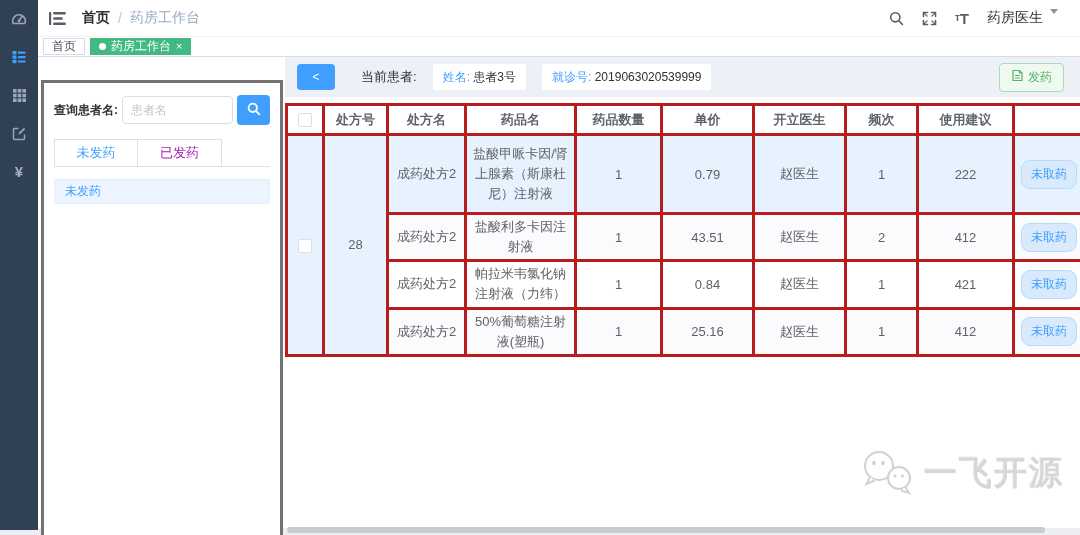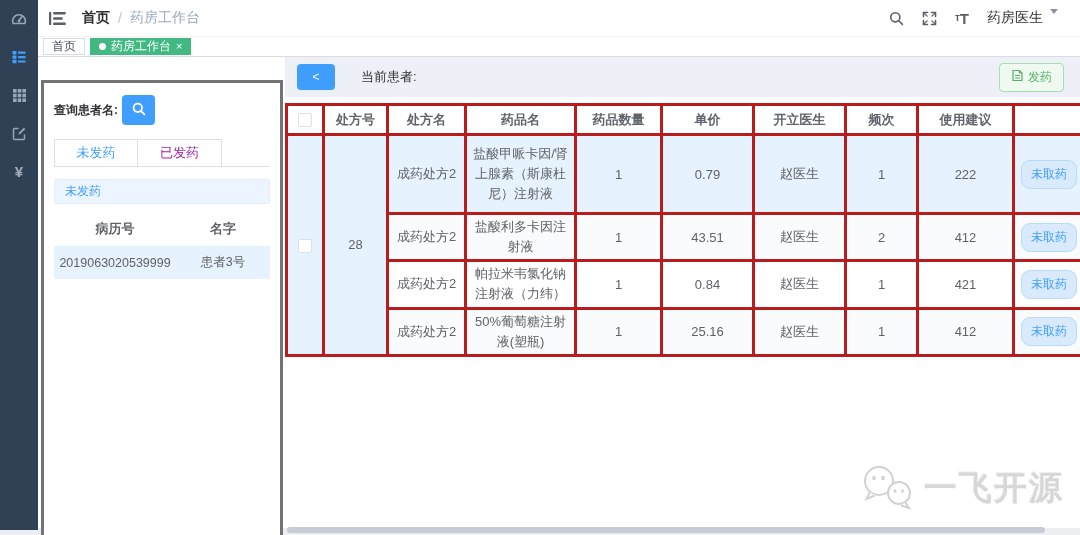--- a/index.html
+++ b/index.html
@@ -81,21 +81,21 @@
   tr.r1 td { background:#e6f2fd; height:79px;}
   tr.r2 td { background:#fafbfc; height:45px;}
   tr.r3 td { background:#fff; height:45px;}
   tr.r4 td { background:#fafbfc; height:44px;}
   .drug-cell { line-height:1.55;}
   .cbx { width:14px; height:14px; border:1px solid #dcdfe6; border-radius:2px; background:#fff;
     display:inline-block; vertical-align:middle; cursor:pointer;}
   .pickup-btn { background:#d8eafc; border:1px solid #b9dbfb; border-radius:9px; color:#409eff;
     font-size:12px; padding:5px 9px; cursor:pointer; white-space:nowrap;}
   
-  .watermark { position:absolute; right:16px; bottom:19px; display:flex; align-items:center; gap:8px;}
+  .watermark { position:absolute; right:16px; bottom:34px; display:flex; align-items:center; gap:8px;}
   .wm-text { font-size:33px; font-weight:bold; color:#d7d7d7; letter-spacing:2px;
     text-shadow:1px 1px 0 #ffffff, -1px -1px 0 #eeeeee;}
   
   .hscroll-track { position:absolute; left:0; bottom:0; width:1080px; height:7px; background:#eceef1;}
   .hscroll-thumb { position:absolute; left:287px; bottom:2px; width:758px; height:6px; border-radius:3px;
     background:#c7ccd4; cursor:pointer;}
 </style>
 </head>
 <body>
 
@@ -196,51 +196,50 @@
   <span class="tag active">
     <span class="tag-dot"></span>
     <span>药房工作台</span>
     <span class="tag-close">×</span>
   </span>
 </div>
 
 <div class="left-card">
   <div class="search-row">
     <span class="search-label">查询患者名:</span>
+    <input class="search-input" placeholder="患者名" style="">
     <button class="search-btn">
       <span>
         <svg width="14" height="14" viewBox="0 0 14 14" fill="none" stroke="#ffffff" stroke-width="1.8">
           <circle cx="5.8" cy="5.8" r="4.2"></circle>
             <path d="M9 9l3.4 3.4" stroke-linecap="round"></path>
           </svg>
       </span>
     </button>
   </div>
   <div class="lp-tabs">
     <span class="lp-tab active">未发药</span>
     <span class="lp-tab">已发药</span>
   </div>
   <div class="lp-banner">未发药</div>
-  <div class="mini-table">
-    <div class="mini-head">
-      <span class="c1">病历号</span>
-      <span class="c2">名字</span>
-    </div>
-    <div class="mini-row">
-      <span class="c1">2019063020539999</span>
-      <span class="c2">患者3号</span>
-    </div>
-  </div>
 </div>
 
 <div class="patient-bar">
   <button class="back-btn">
     <span>&lt;</span>
   </button>
   <span class="cur-label">当前患者:</span>
+  <span class="info-box">
+    <span class="blue">姓名:</span>
+    <span>患者3号</span>
+  </span>
+  <span class="info-box">
+    <span class="blue">就诊号:</span>
+    <span>2019063020539999</span>
+  </span>
   <button class="dispense-btn">
     <span>
       <svg width="13" height="13" viewBox="0 0 13 13" fill="none" stroke="#59b065" stroke-width="1.2">
         <path d="M2 1.5h6.5L11 4v7.5H2z"></path>
           <path d="M8.5 1.5V4H11"></path>
           <path d="M4 6.5h5M4 9h5"></path>
         </svg>
     </span>
     <span>发药</span>
   </button>

